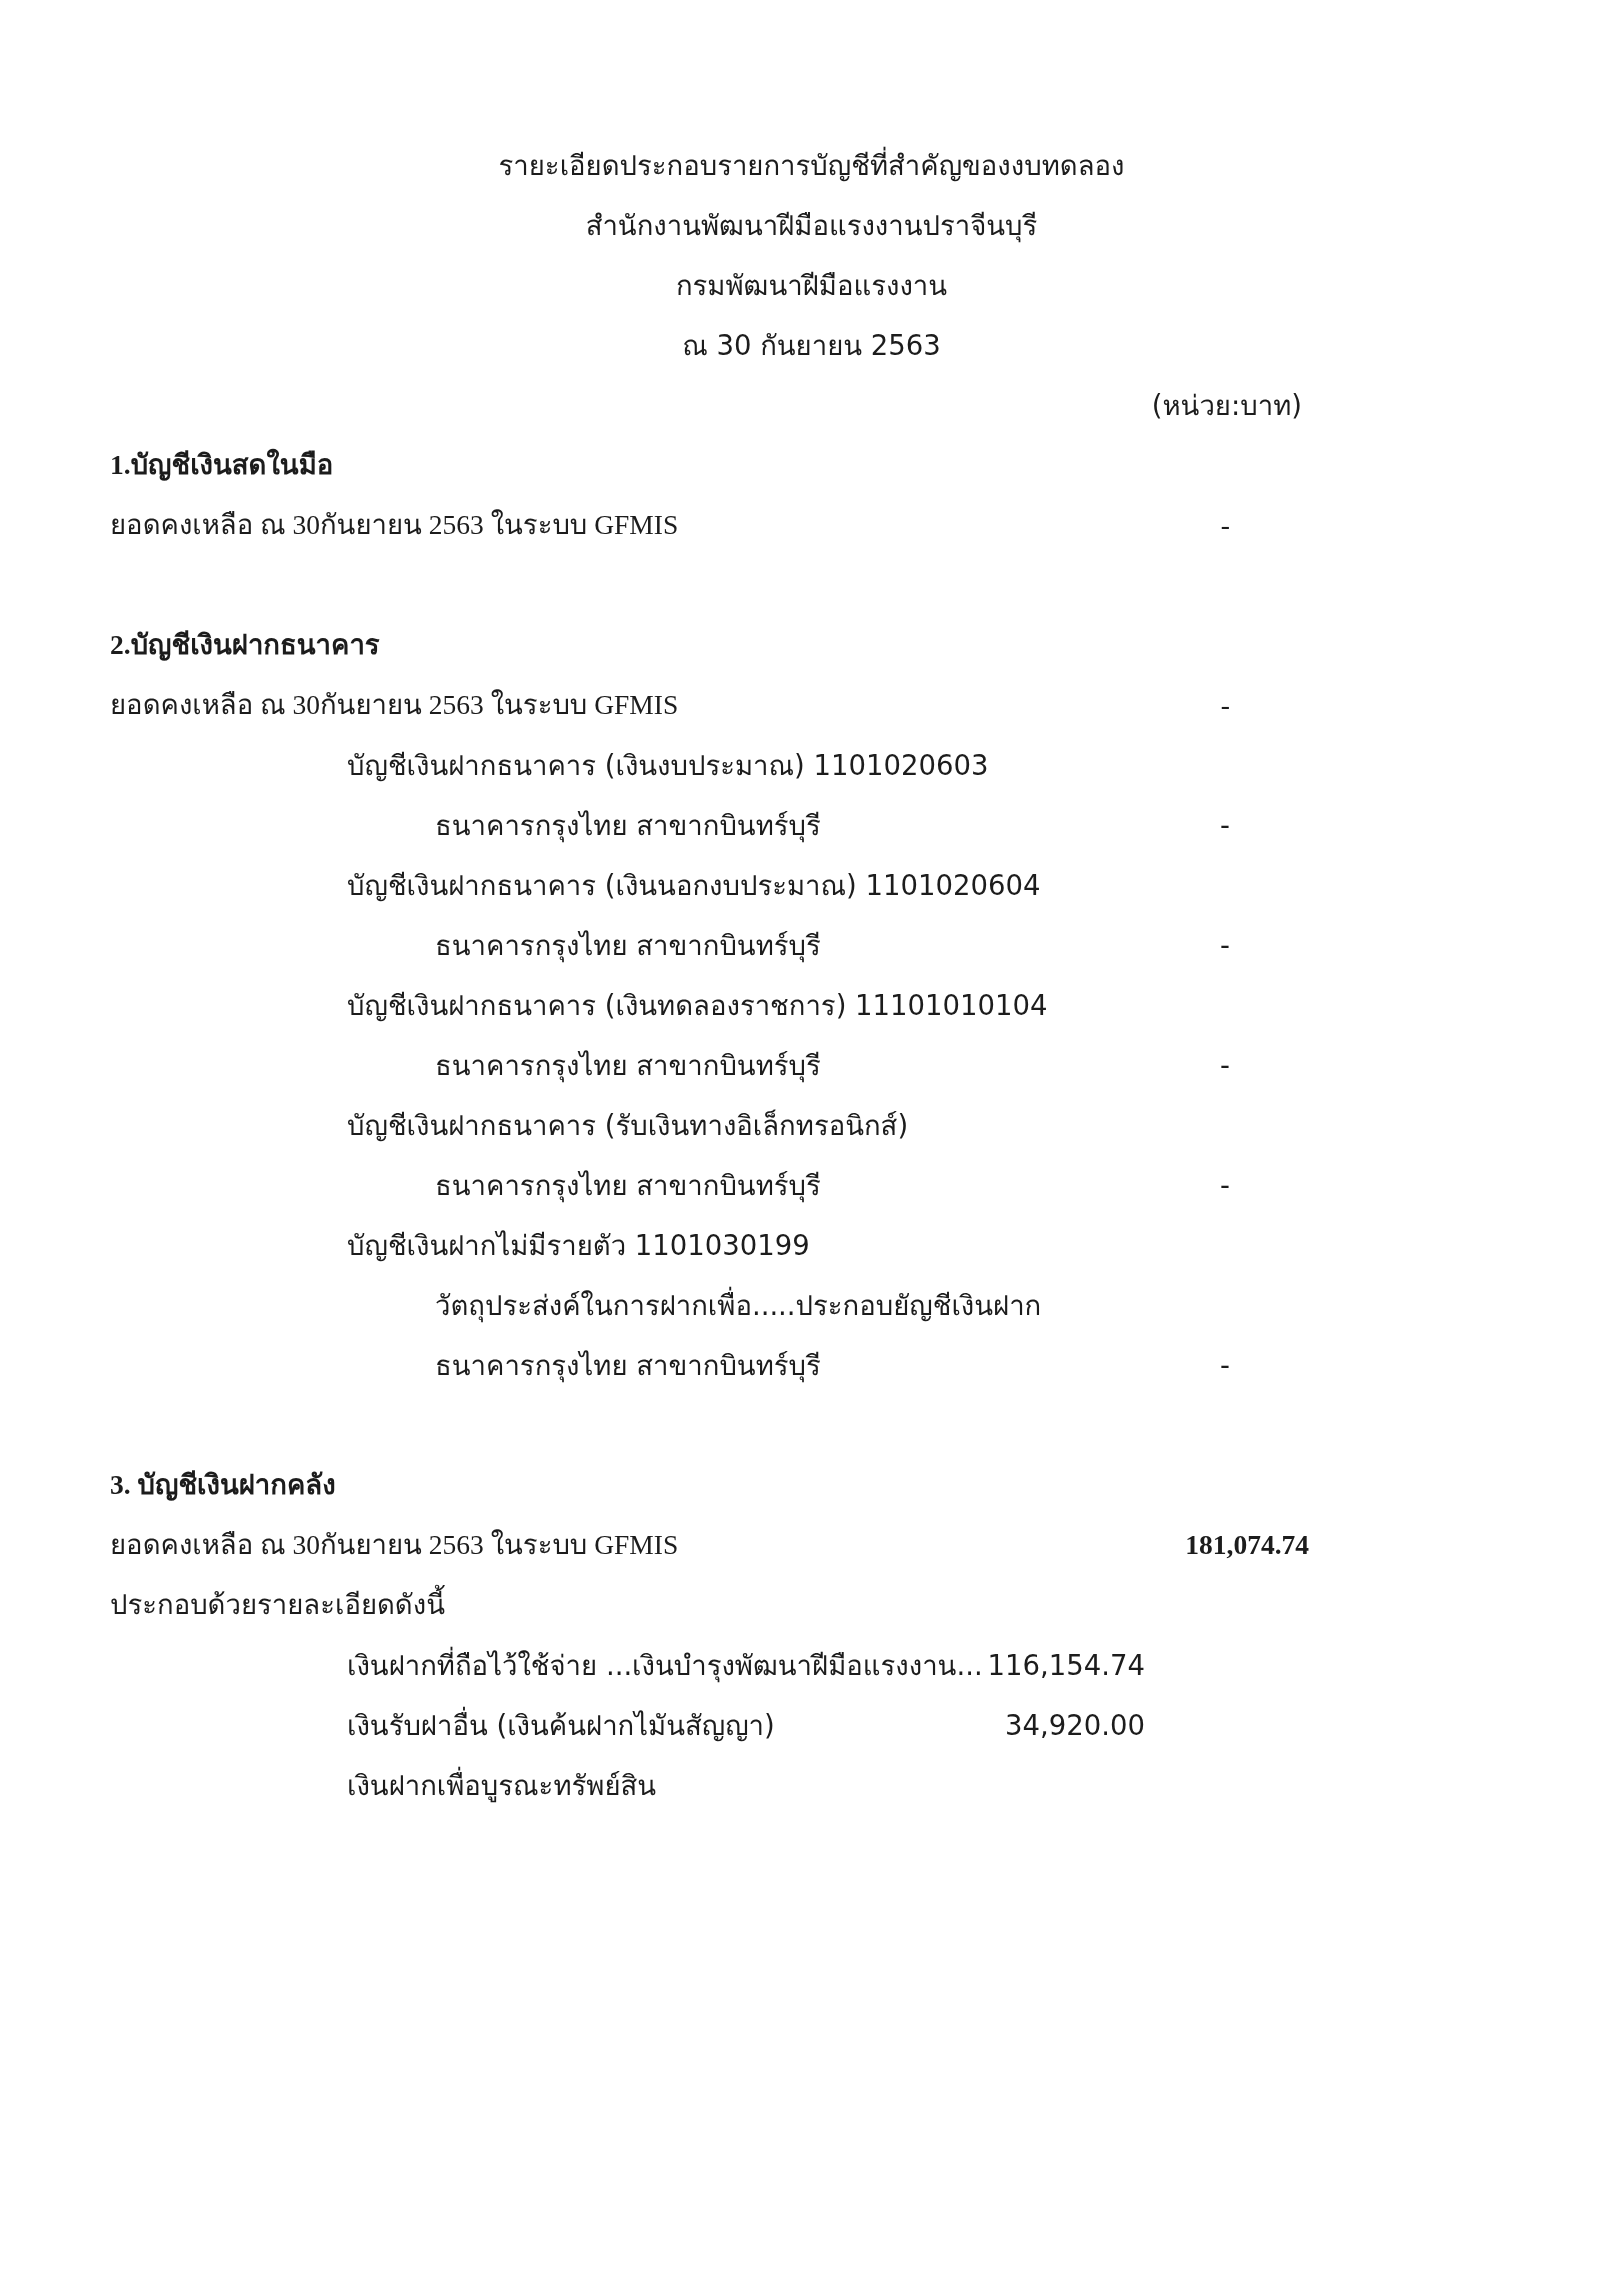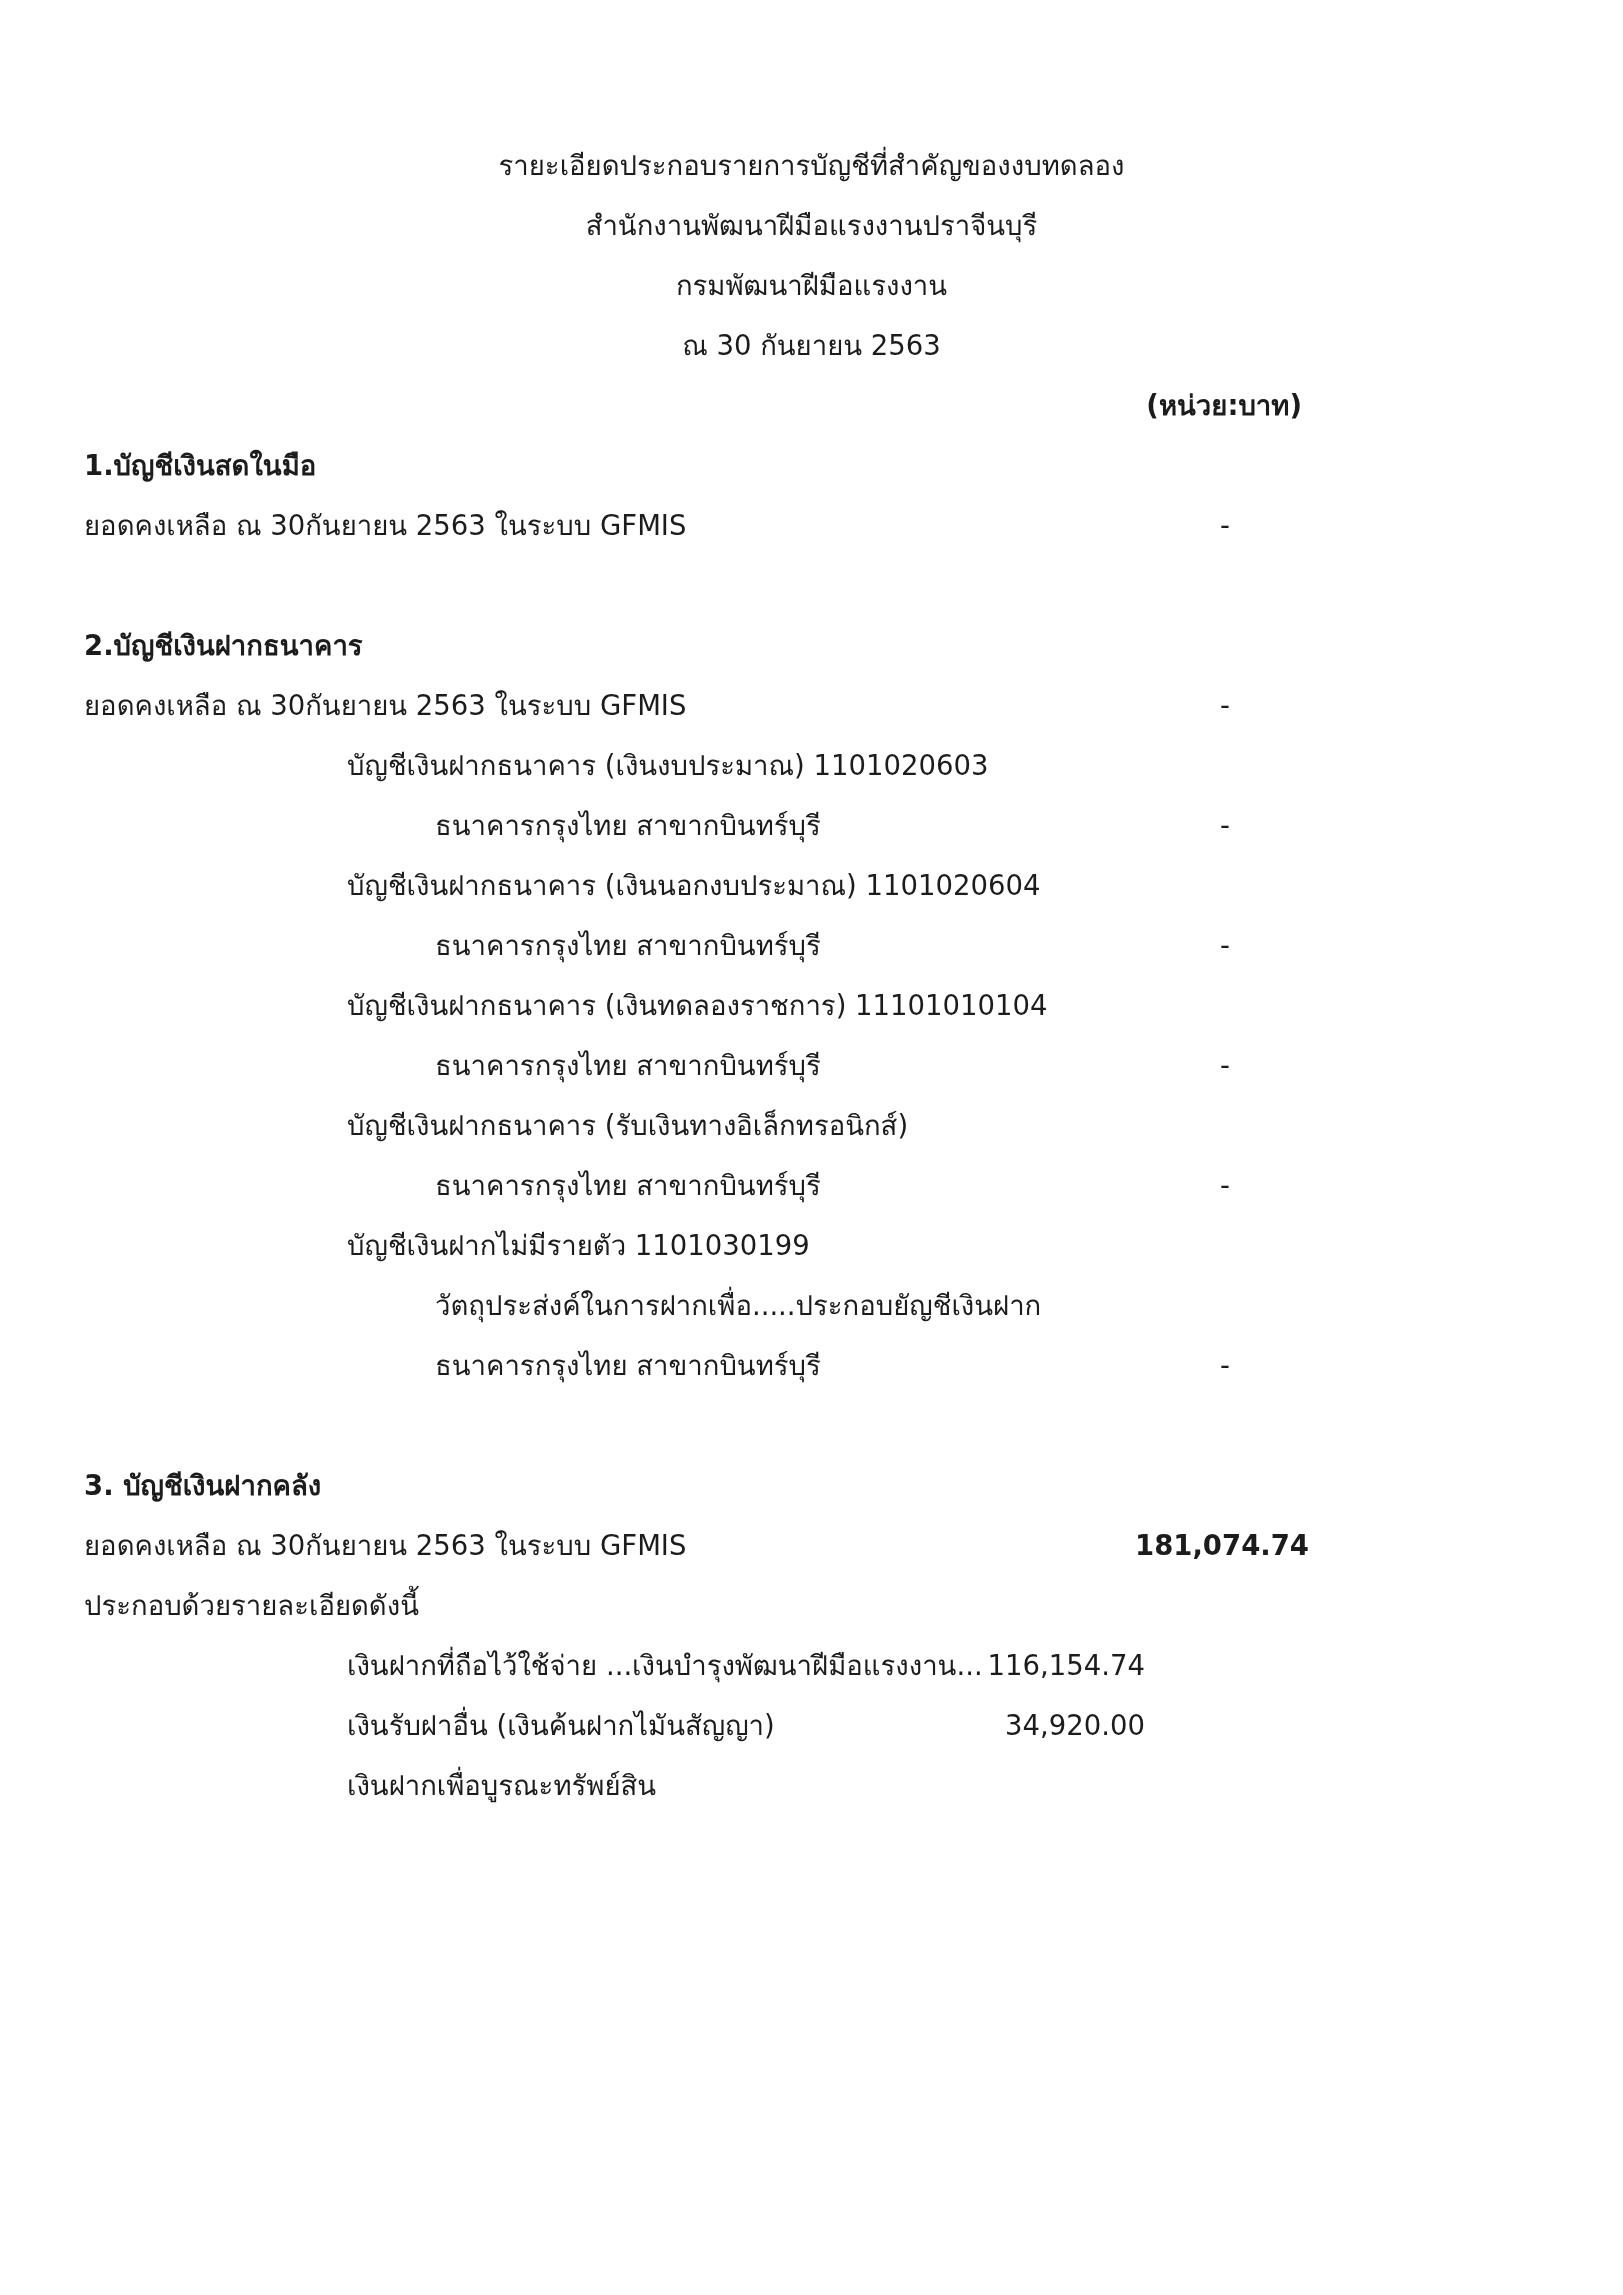--- a/index.html
+++ b/index.html
@@ -21,32 +21,32 @@
   }
   .row {
     position: relative;
     height: 60px;
     line-height: 60px;
     white-space: nowrap;
   }
   .gap { height: 60px; }
   .center { text-align: center; }
   .b { font-weight: bold; }
-  .ind0 { padding-left: 84px; }
+  .ind0 { padding-left: 110px; font-family: Liberation Serif, serif; }
   .ind1 { padding-left: 347px; }
   .ind2 { padding-left: 435px; }
   .val {
     position: absolute;
     top: 0;
     line-height: 60px;
   }
   .val-dash  { right: 393px; }
   .val-total { right: 314px; font-weight: bold; }
   .val-amt   { right: 478px; }
-  .val-unit  { right: 321px; font-weight: bold; margin-left: 44px; }
+  .val-unit  { right: 321px; font-weight: normal; margin-left: 44px; }
 </style>
 </head>
 <body>
 
 <div class="page">
 
   <div class="row center">รายะเอียดประกอบรายการบัญชีที่สำคัญของงบทดลอง</div>
   <div class="row center">สำนักงานพัฒนาฝีมือแรงงานปราจีนบุรี</div>
   <div class="row center">กรมพัฒนาฝีมือแรงงาน</div>
   <div class="row center">ณ 30 กันยายน 2563</div>

